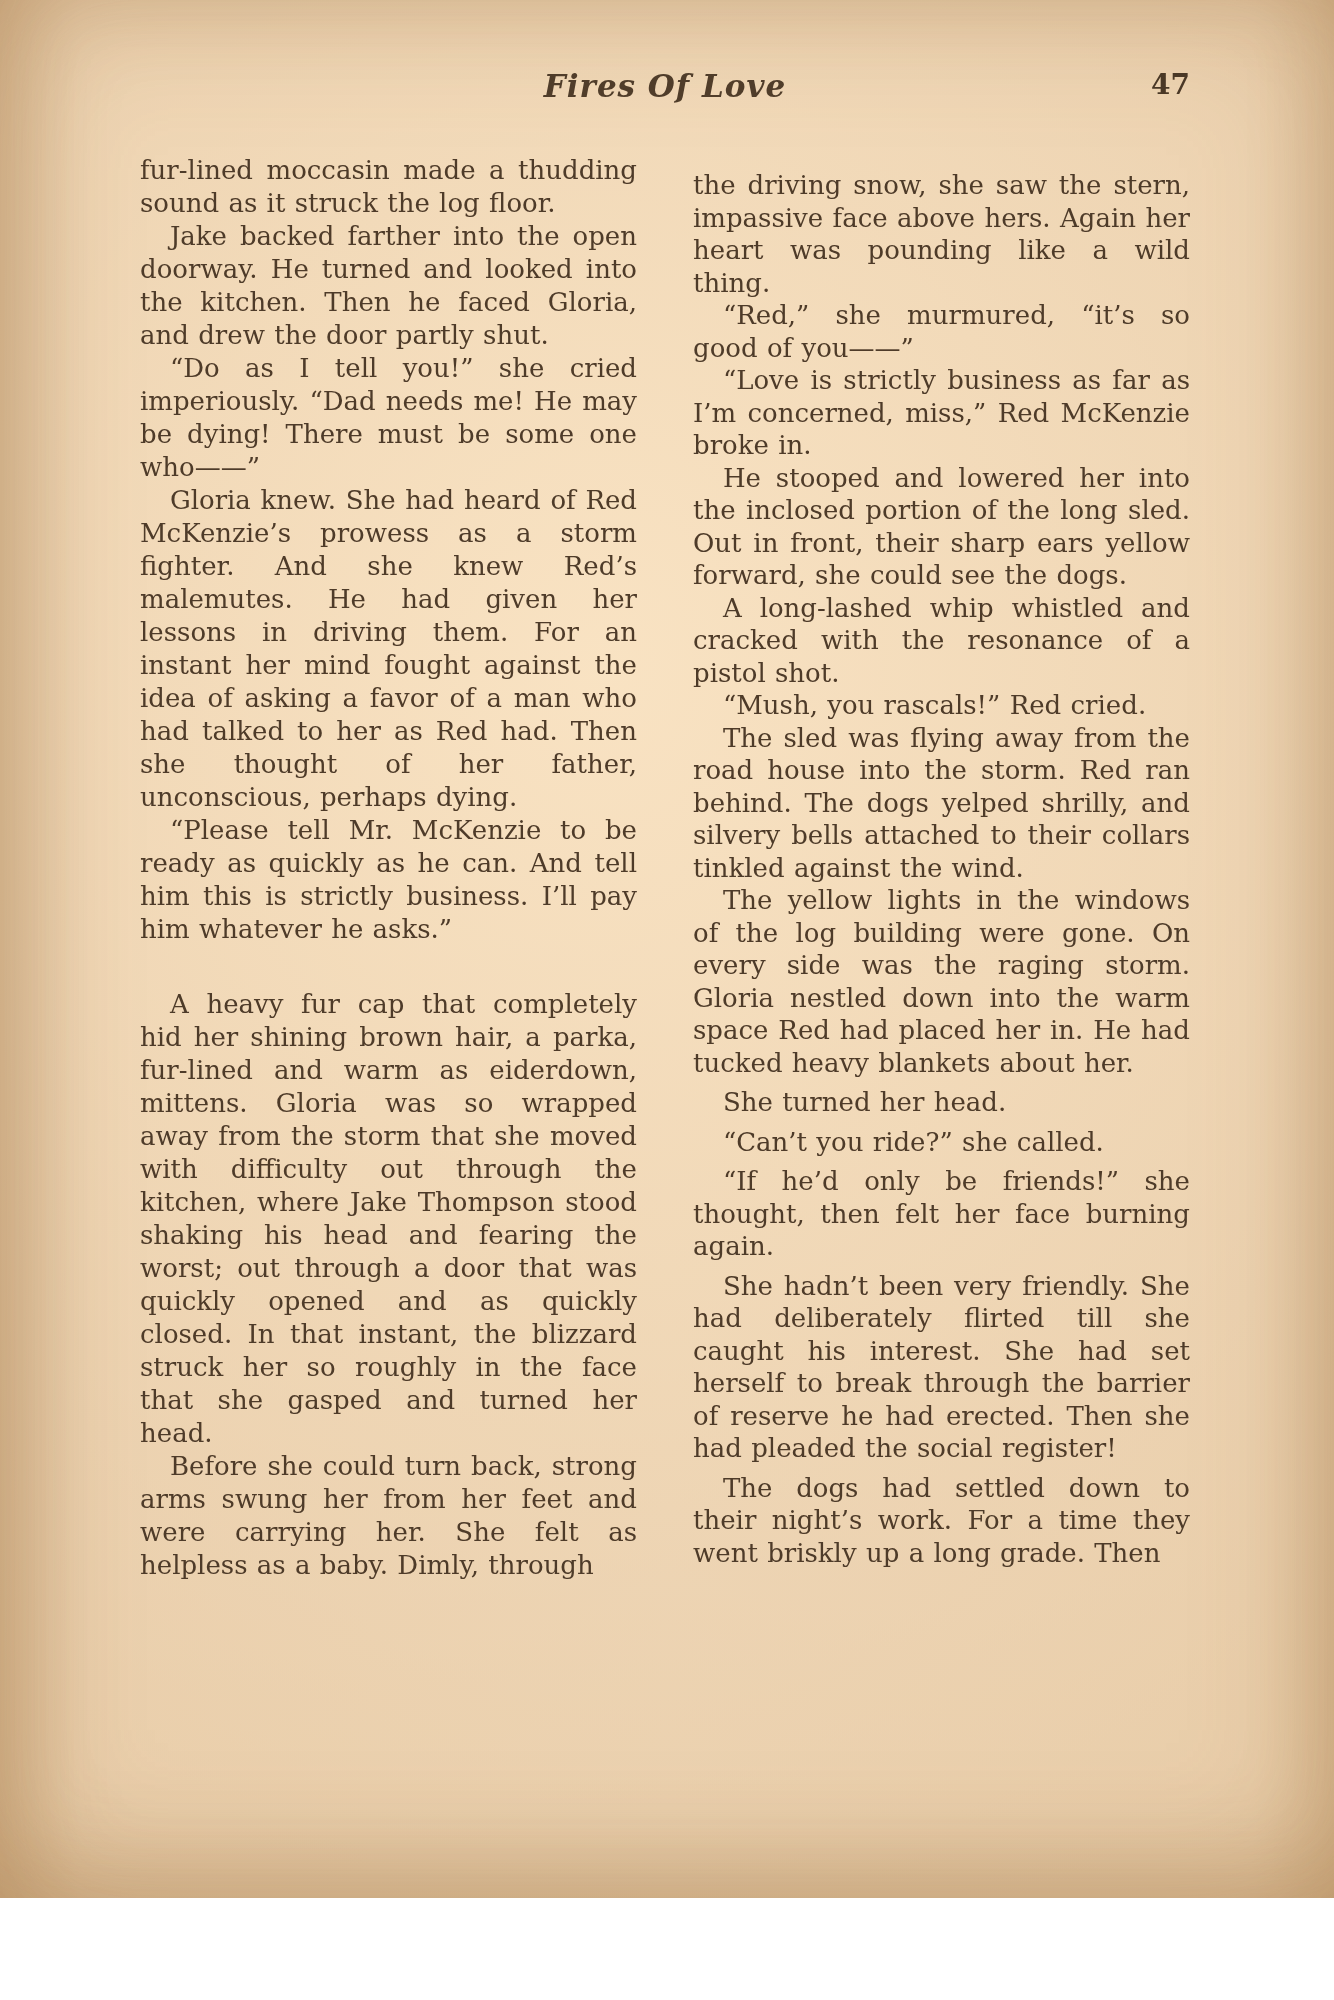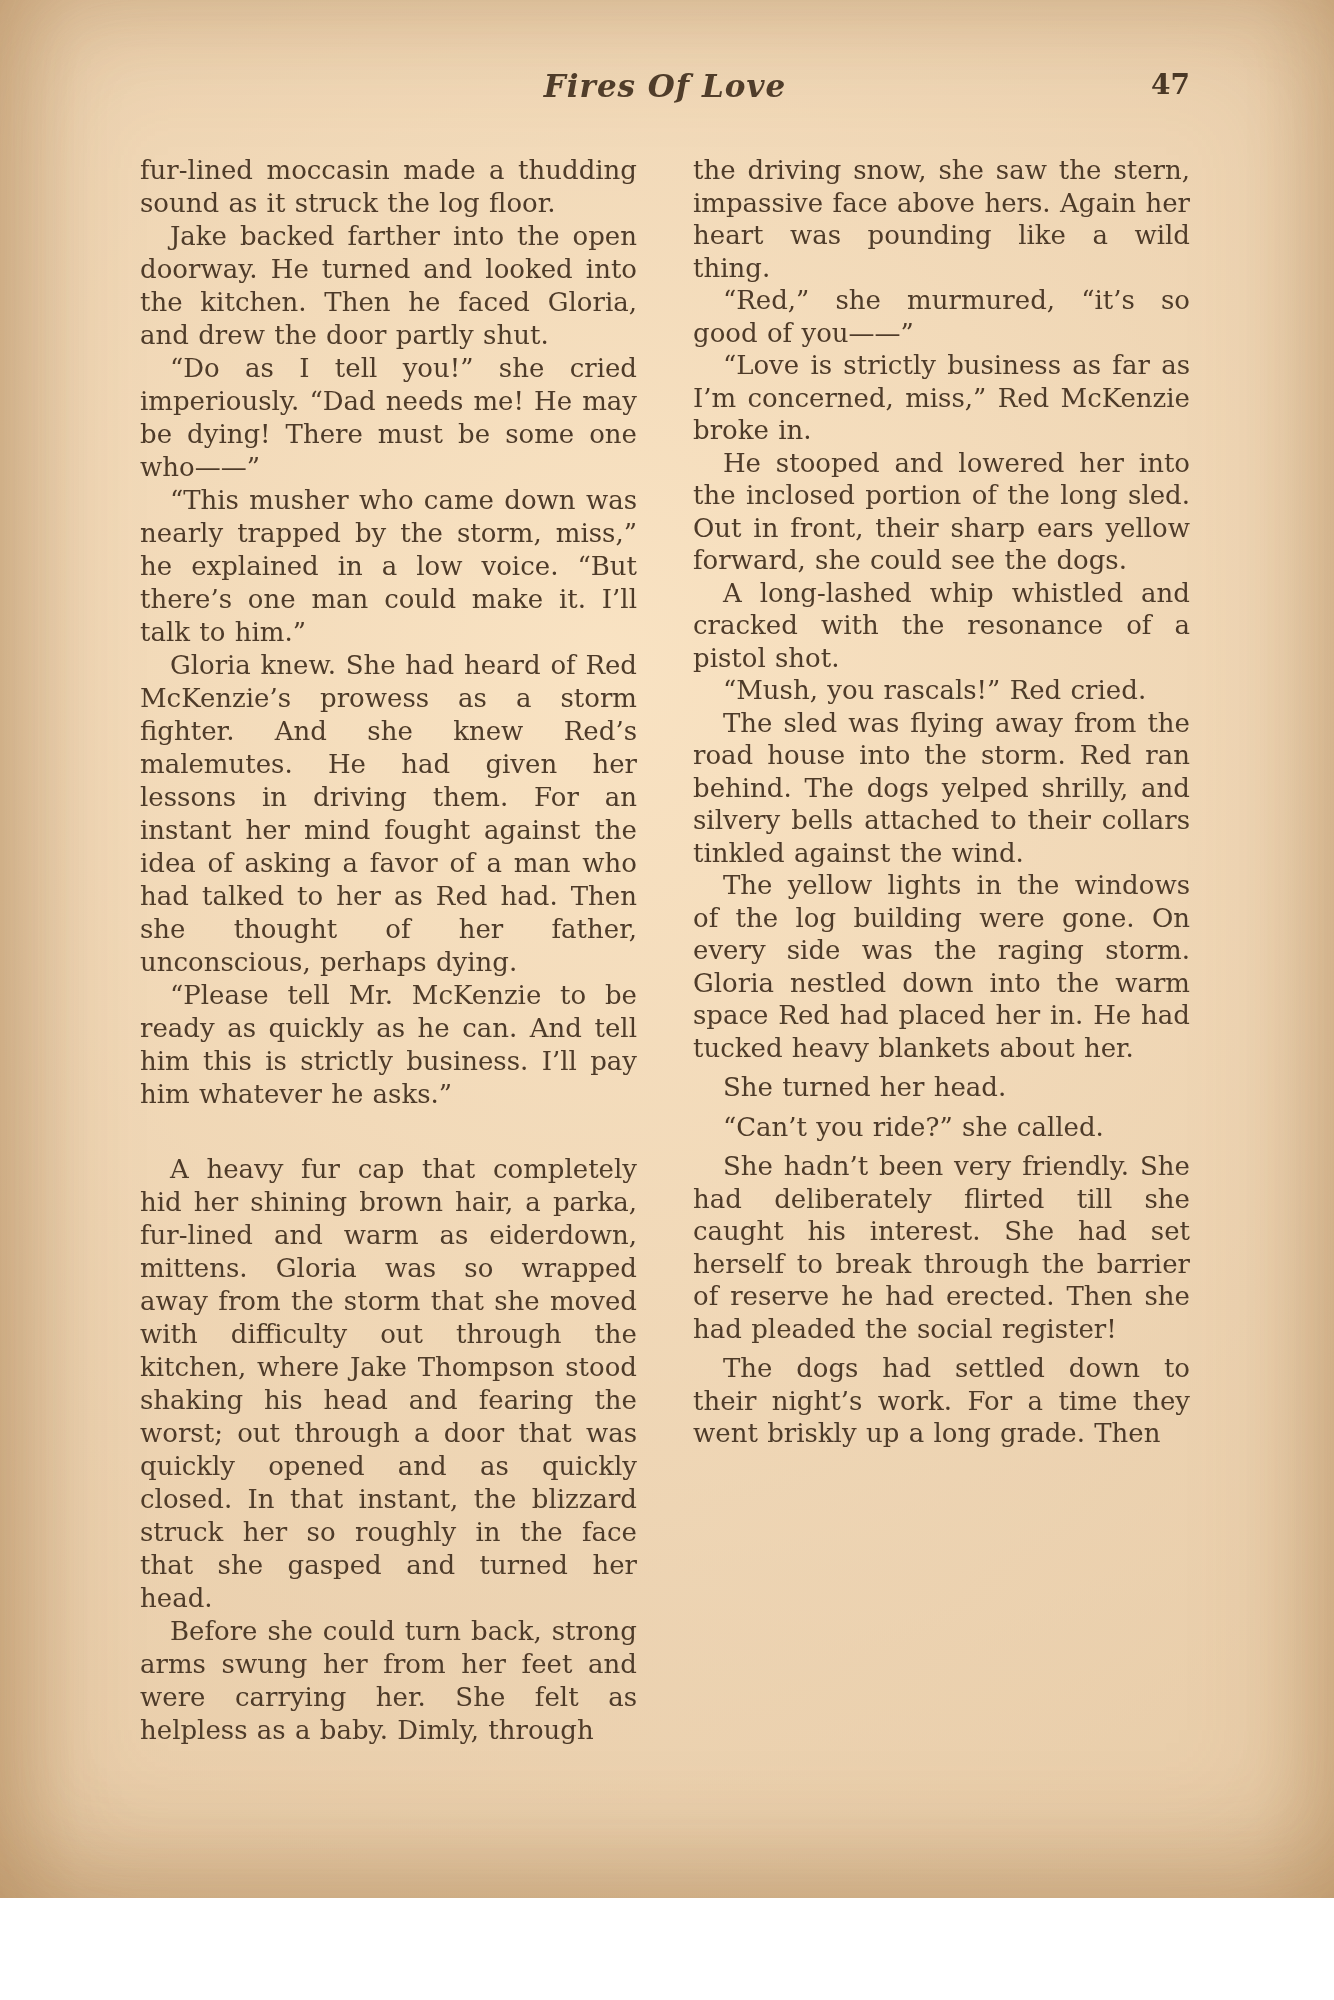--- a/index.html
+++ b/index.html
@@ -52,21 +52,21 @@
     display: flex;
     gap: 56px;
     margin: 40px 144px 0 140px;
   }
   .column {
     width: 505px;
     font-size: 26px;
     text-align: justify;
   }
   .column.left  { line-height: 33px; }
-  .column.right { line-height: 32.5px; }
+  .column.right { line-height: 32.5px; margin-top: 15px; }
   .para {
     margin: 0;
     word-spacing: 0.04em;
   }
   .para.indent { text-indent: 1.15em; }
   .para.gap-small { margin-top: 7px; }
   .para.gap-large { margin-top: 42px; }
 </style>
 </head>
 <body>
@@ -75,34 +75,34 @@
   <header class="header">
     <div class="header-title">Fires Of Love</div>
     <div class="header-page-number">47</div>
   </header>
 
   <main class="columns">
     <section class="column left">
         <p class="para">fur-lined moccasin made a thudding sound as it struck the log floor.</p>
         <p class="para indent">Jake backed farther into the open doorway. He turned and looked into the kitchen. Then he faced Gloria, and drew the door partly shut.</p>
         <p class="para indent">“Do as I tell you!” she cried imperiously. “Dad needs me! He may be dying! There must be some one who——”</p>
-        <p class="para indent">“This musher who came down was nearly trapped by the storm, miss,” he explained in a low voice. “But there’s one man could make it. I’ll talk to him.”</p>
         <p class="para indent">Gloria knew. She had heard of Red McKenzie’s prowess as a storm fighter. And she knew Red’s malemutes. He had given her lessons in driving them. For an instant her mind fought against the idea of asking a favor of a man who had talked to her as Red had. Then she thought of her father, unconscious, perhaps dying.</p>
         <p class="para indent">“Please tell Mr. McKenzie to be ready as quickly as he can. And tell him this is strictly business. I’ll pay him whatever he asks.”</p>
         <p class="para indent gap-large">A heavy fur cap that completely hid her shining brown hair, a parka, fur-lined and warm as eiderdown, mittens. Gloria was so wrapped away from the storm that she moved with difficulty out through the kitchen, where Jake Thompson stood shaking his head and fearing the worst; out through a door that was quickly opened and as quickly closed. In that instant, the blizzard struck her so roughly in the face that she gasped and turned her head.</p>
         <p class="para indent">Before she could turn back, strong arms swung her from her feet and were carrying her. She felt as helpless as a baby. Dimly, through</p>
       </section>
     <section class="column right">
         <p class="para">the driving snow, she saw the stern, impassive face above hers. Again her heart was pounding like a wild thing.</p>
         <p class="para indent">“Red,” she murmured, “it’s so good of you——”</p>
         <p class="para indent">“Love is strictly business as far as I’m concerned, miss,” Red McKenzie broke in.</p>
         <p class="para indent">He stooped and lowered her into the inclosed portion of the long sled. Out in front, their sharp ears yellow forward, she could see the dogs.</p>
         <p class="para indent">A long-lashed whip whistled and cracked with the resonance of a pistol shot.</p>
         <p class="para indent">“Mush, you rascals!” Red cried.</p>
         <p class="para indent">The sled was flying away from the road house into the storm. Red ran behind. The dogs yelped shrilly, and silvery bells attached to their collars tinkled against the wind.</p>
         <p class="para indent">The yellow lights in the windows of the log building were gone. On every side was the raging storm. Gloria nestled down into the warm space Red had placed her in. He had tucked heavy blankets about her.</p>
         <p class="para indent gap-small">She turned her head.</p>
         <p class="para indent gap-small">“Can’t you ride?” she called.</p>
+        <p class="para indent gap-small">“If he’d only be friends!” she thought, then felt her face burning again.</p>
         <p class="para indent gap-small">She hadn’t been very friendly. She had deliberately flirted till she caught his interest. She had set herself to break through the barrier of reserve he had erected. Then she had pleaded the social register!</p>
         <p class="para indent gap-small">The dogs had settled down to their night’s work. For a time they went briskly up a long grade. Then</p>
       </section>
   </main>
 </div>
 
 </body></html>

